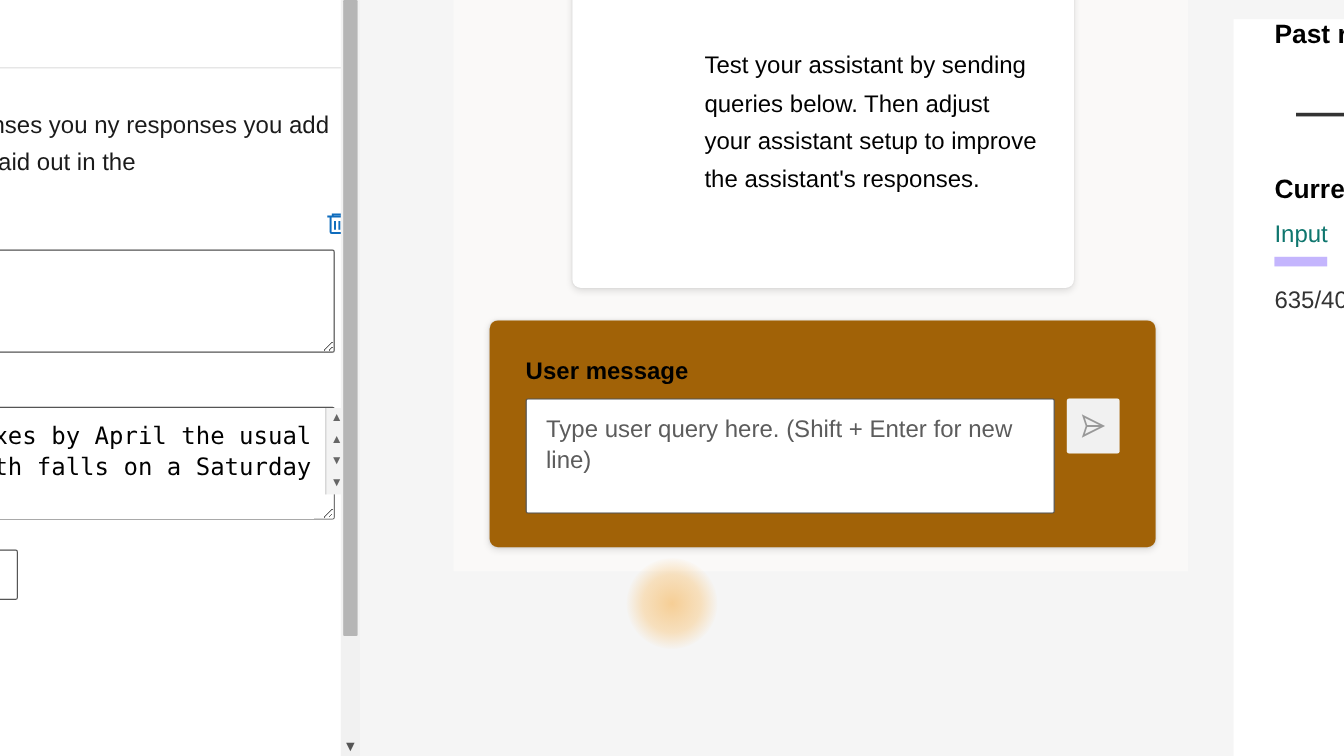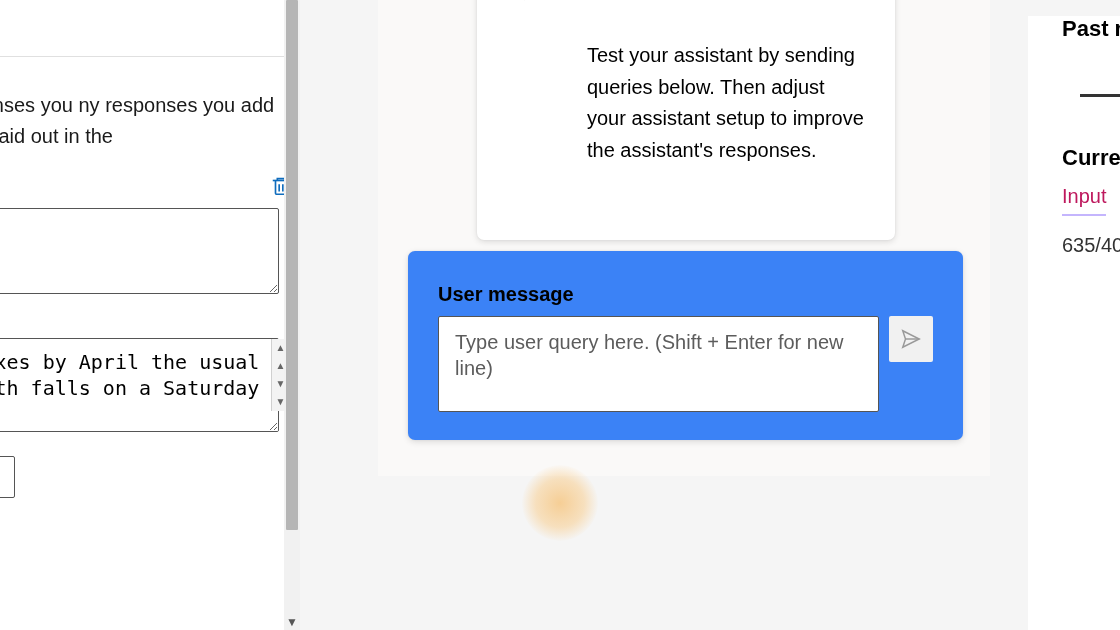--- a/index.html
+++ b/index.html
@@ -159,23 +159,23 @@
     }
     .intro-text {
       font-size: 20px;
       line-height: 1.58;
       color: #000;
       padding-top: 90px;
     }
     .msg-card {
       position: absolute;
       left: 30px;
-      bottom: 36px;
+      bottom: 20px;
       width: 555px;
-      background: #3b82f6;
+      background: #a16207;
       border-radius: 7px;
       box-shadow: 0 2px 6px rgba(0,0,0,0.12), 0 0 2px rgba(0,0,0,0.08);
       padding: 32px 30px 28px 30px;
     }
     .msg-label {
       font-size: 20px;
       font-weight: 600;
       color: #000;
       margin-bottom: 10px;
     }
@@ -231,22 +231,22 @@
       margin-top: 52px;
       width: 120px;
       height: 3px;
       background: #333;
       margin-left: 18px;
     }
     .tab {
       margin-top: 14px;
       font-size: 20px;
       white-space: nowrap;
-      color: #be185d;
-      border-bottom: 2px solid #c4b5fd;
+      color: #0f766e;
+      border-bottom: 8px solid #c4b5fd;
       padding-bottom: 6px;
       display: inline-block;
     }
     .count {
       margin-top: 18px;
       font-size: 20px;
       color: #333;
       white-space: nowrap;
       text-align: center;
     }

